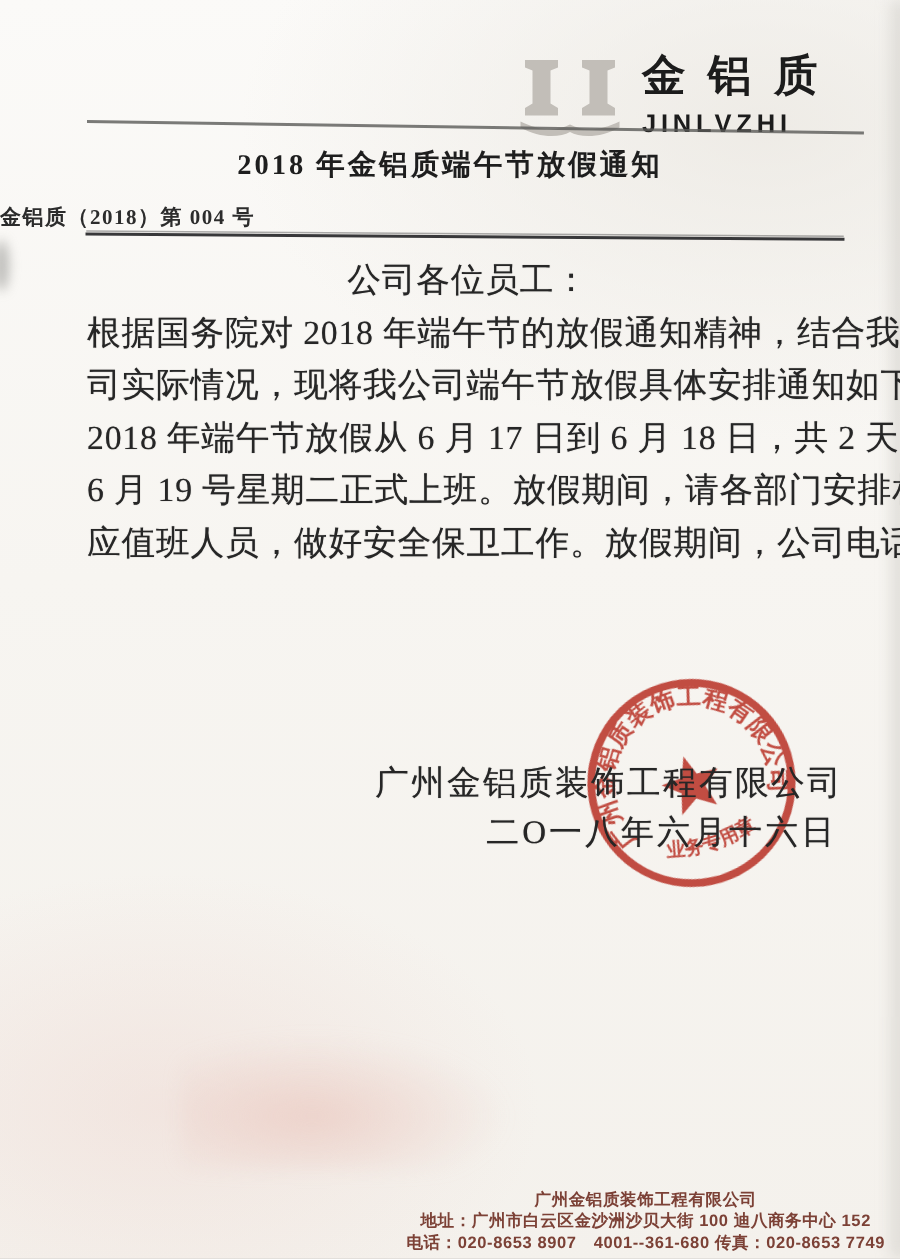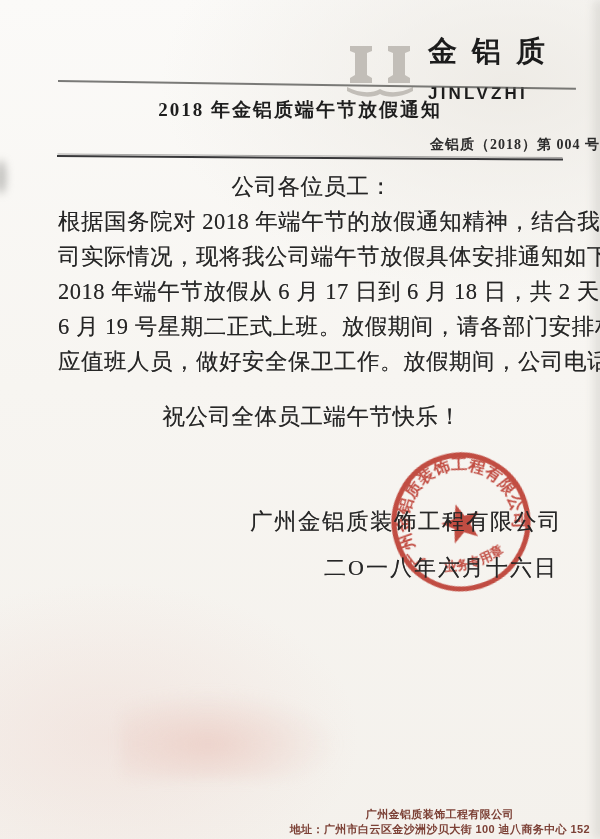--- a/index.html
+++ b/index.html
@@ -10,44 +10,44 @@
       radial-gradient(ellipse 500px 300px at 85% 10%, rgba(235,232,226,.8), rgba(235,232,226,0) 70%),
       linear-gradient(178deg,#fbfaf8 0%, #f7f5f1 45%, #f4f1ec 100%);
     font-family:"Liberation Serif","DejaVu Serif",serif;
     color:#262626;
   }
   .artifact{position:absolute;pointer-events:none;}
   .smudge-left{left:-4px;top:160px;width:10px;height:34px;background:#8b8b88;filter:blur(4px);opacity:.55;border-radius:50%;}
   .smudge-pink{left:120px;top:690px;width:220px;height:90px;background:radial-gradient(ellipse at 40% 60%, rgba(231,188,178,.5), rgba(231,188,178,0) 70%);filter:blur(6px);}
   .smudge-edge{right:-6px;top:0;width:12px;height:839px;background:#c9c7c2;filter:blur(5px);opacity:.5;}
 
-  .logo{position:absolute;top:36px;left:346px;display:flex;align-items:center;}
+  .logo{position:absolute;top:36px;left:346px;display:flex;align-items:flex-end;}
   .logo-mark{width:68px;height:52px;margin-right:14px;margin-top:4px;}
   .logo-text{display:flex;flex-direction:column;}
   .logo-cn{font-family:"Liberation Sans","DejaVu Sans",sans-serif;font-size:29px;font-weight:bold;letter-spacing:15px;color:#1c1c1c;line-height:30px;white-space:nowrap;}
-  .logo-en{font-family:"Liberation Sans","DejaVu Sans",sans-serif;font-size:17px;font-weight:bold;letter-spacing:3.2px;color:#1c1c1c;line-height:18px;margin-top:19px;}
+  .logo-en{font-family:"Liberation Sans","DejaVu Sans",sans-serif;font-size:17px;font-weight:bold;letter-spacing:3.2px;color:#1c1c1c;line-height:18px;margin-top:8px;}
 
   .rule{position:absolute;background:#5a5a58;transform-origin:left center;}
   .rule-top{top:80px;left:58px;width:518px;height:1.6px;transform:rotate(0.85deg);opacity:.8;}
   .rule-mid{top:155px;left:57px;width:506px;height:2.2px;background:#38383a;transform:rotate(0.4deg);
     box-shadow:0 -2px 0 -0.5px rgba(90,90,90,.5);}
 
   .title{position:absolute;top:97px;left:0;width:100%;text-align:center;
     font-size:19px;font-weight:bold;letter-spacing:2px;color:#1e1e1e;}
-  .doc-number{position:absolute;top:136px;left:0;width:100%;text-align:right;
+  .doc-number{position:absolute;top:136px;left:0;width:100%;text-align:left;
     font-size:14px;font-weight:bold;color:#2c2c2c;letter-spacing:1px;}
 
   .body-block{position:absolute;top:169px;left:58px;right:34px;}
   .body-line{font-size:22.5px;line-height:35px;letter-spacing:.5px;color:#262626;
     text-shadow:0 0 .6px rgba(40,40,40,.55);white-space:nowrap;text-align:center;}
   .wish{margin-top:20px;}
 
   .sign-block{position:absolute;top:506px;right:38px;text-align:right;z-index:3;}
   .sign-company{font-size:22.5px;letter-spacing:1.5px;color:#262626;text-shadow:0 0 .6px rgba(40,40,40,.55);}
-  .sign-date{font-size:22px;letter-spacing:2px;color:#262626;margin-top:16px;padding-right:4px;text-shadow:0 0 .6px rgba(40,40,40,.55);}
+  .sign-date{font-size:22px;letter-spacing:2px;color:#262626;margin-top:3px;padding-right:4px;text-shadow:0 0 .6px rgba(40,40,40,.55);}
 
   .seal{position:absolute;left:388px;top:449px;width:146px;height:146px;z-index:2;
     transform:rotate(-17deg);opacity:.88;filter:blur(.35px);mix-blend-mode:multiply;}
 
   .footer{position:absolute;right:10px;bottom:3px;text-align:center;
     font-family:"Liberation Sans","DejaVu Sans",sans-serif;
     font-size:11px;font-weight:bold;line-height:14.5px;letter-spacing:.4px;}
   .footer div{white-space:nowrap;}
 </style>
 </head>
@@ -80,21 +80,20 @@
 
   <div class="rule rule-mid"></div>
 
   <div class="body-block">
     <div class="body-line">公司各位员工：</div>
     <div class="body-line">根据国务院对 2018 年端午节的放假通知精神，结合我公</div>
     <div class="body-line">司实际情况，现将我公司端午节放假具体安排通知如下：</div>
     <div class="body-line">2018 年端午节放假从 6 月 17 日到 6 月 18 日，共 2 天，</div>
     <div class="body-line">6 月 19 号星期二正式上班。放假期间，请各部门安排相</div>
     <div class="body-line">应值班人员，做好安全保卫工作。放假期间，公司电话</div>
-    <div class="body-line wish">祝公司全体员工端午节快乐！</div>
   </div>
 
   <div class="sign-block">
     <div class="sign-company">广州金铝质装饰工程有限公司</div>
     <div class="sign-date">二O一八年六月十六日</div>
   </div>
 
   <svg class="seal" viewBox="0 0 142 142" xmlns="http://www.w3.org/2000/svg">
     <defs>
       <path id="sealArc" d="M 26.8 96.5 A 51 51 0 1 1 115.2 96.5" fill="none"></path>
@@ -106,15 +105,16 @@
       <textPath href="#sealArc" startOffset="0" textLength="208" lengthAdjust="spacingAndGlyphs">广州金铝质装饰工程有限公司</textPath>
     </text>
     <text font-size="12.5" font-weight="bold" fill="#c1372c" font-family="Liberation Sans, DejaVu Sans, sans-serif">
       <textPath href="#sealBottomArc" startOffset="6" textLength="62" lengthAdjust="spacingAndGlyphs">业务专用章</textPath>
     </text>
   </svg>
 
   <div class="footer" style="color: rgb(124, 65, 54);">
     <div>广州金铝质装饰工程有限公司</div>
     <div>地址：广州市白云区金沙洲沙贝大街 100 迪八商务中心 152</div>
+    <div>电话：020-8653 8907　4001--361-680 传真：020-8653 7749</div>
   </div>
 
 </div>
 
 </body></html>

